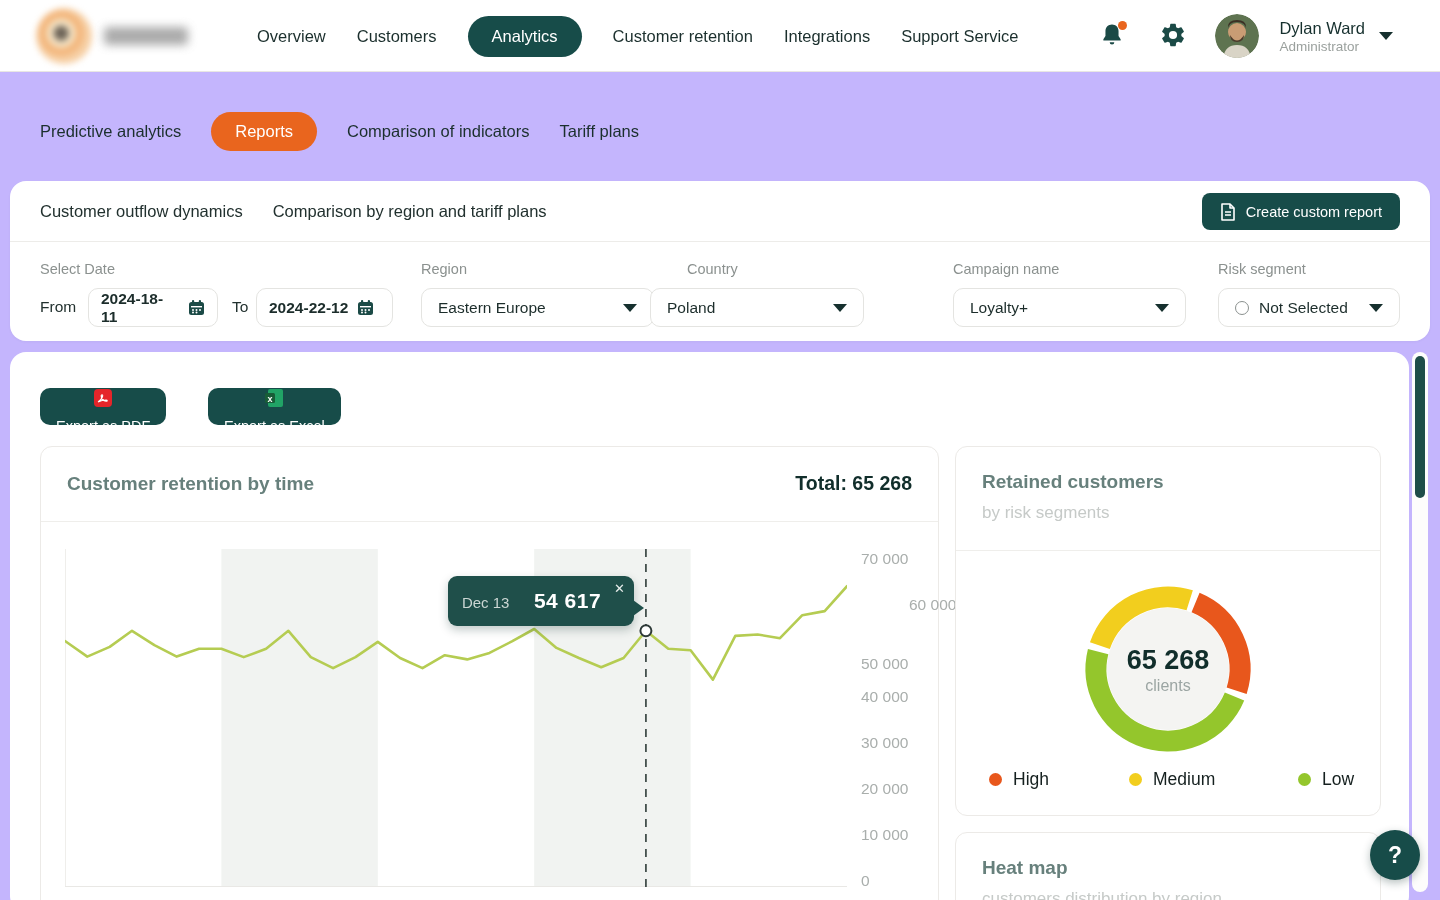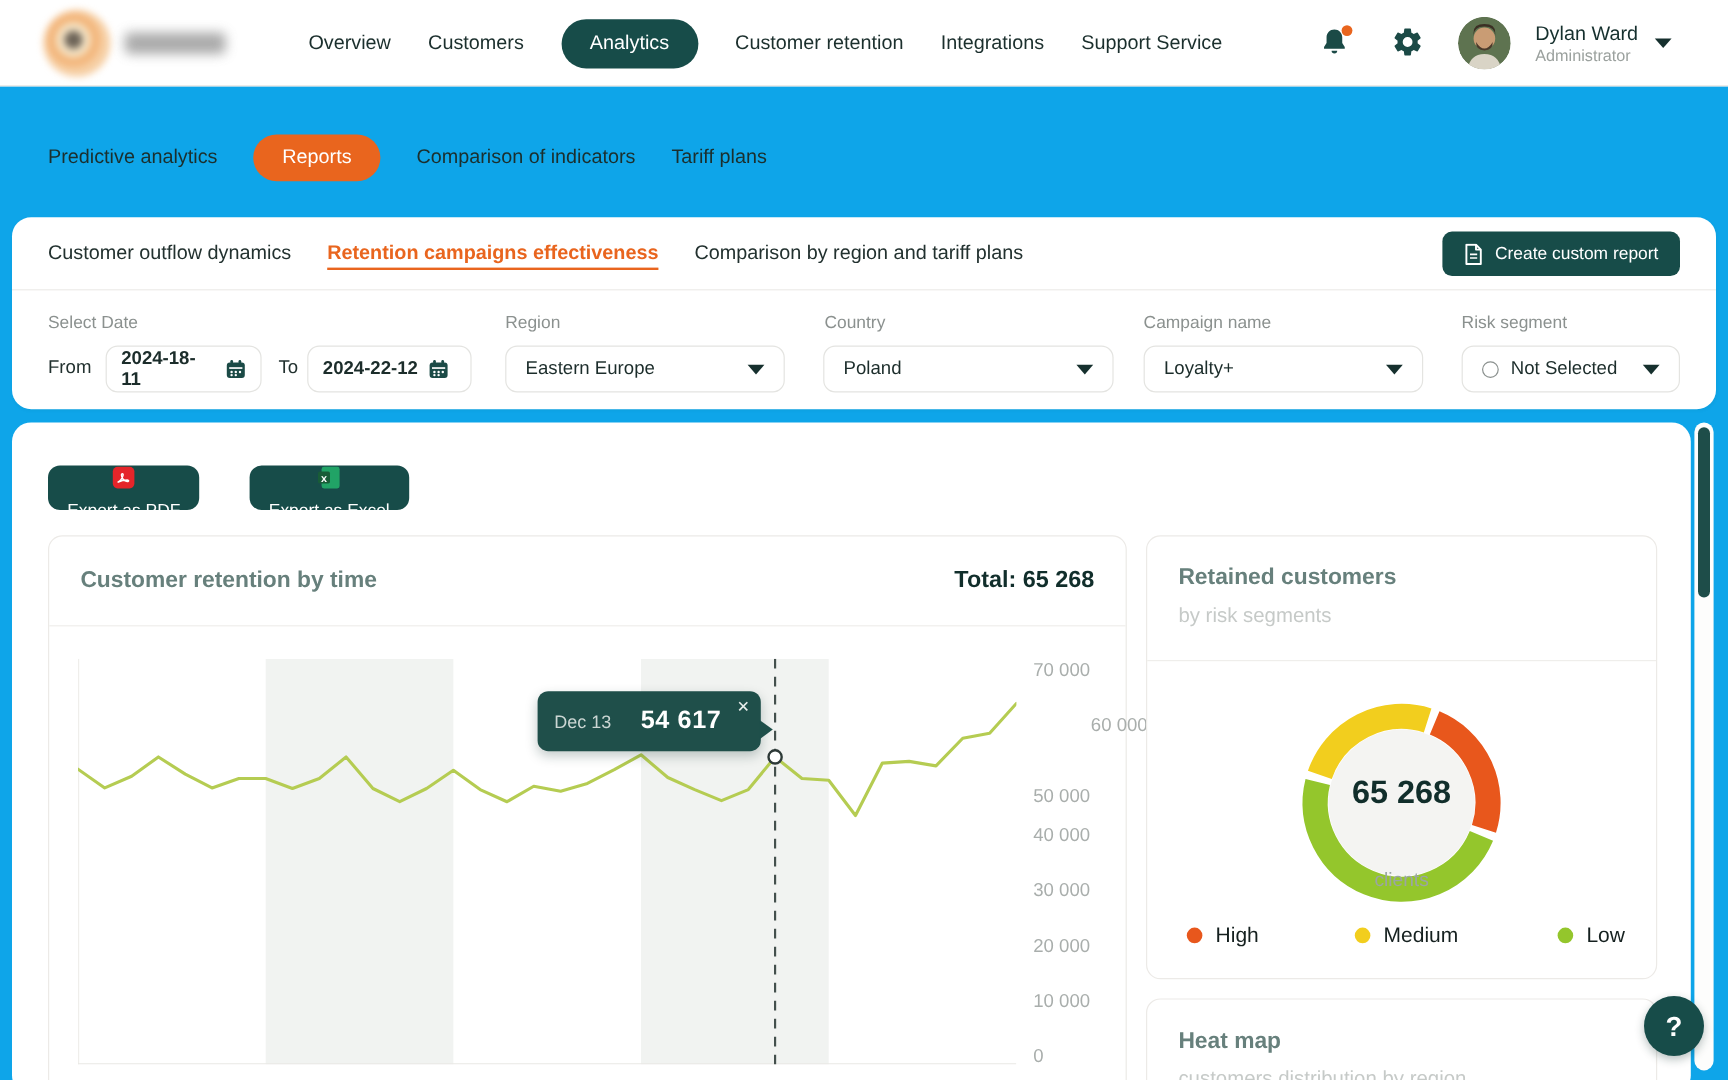--- a/index.html
+++ b/index.html
@@ -1,18 +1,18 @@
 <!DOCTYPE html>
 <html><head>
 <meta charset="utf-8">
 <style>
   * { margin:0; padding:0; box-sizing:border-box; }
   html,body { width:1440px; height:900px; }
   body { font-family:"Liberation Sans", sans-serif; background:#F2F0ED; overflow:hidden; }
-  .page { position:relative; width:1440px; height:900px; background:#0ea5e9; overflow:hidden; }
+  .page { position:relative; width:1440px; height:900px; background:#c4b5fd; overflow:hidden; }
 
   
   .header { position:absolute; left:0; top:0; width:1440px; height:72px; background:#fff; border-bottom:1px solid #E9E7E3; z-index:5; }
   .logo-mark { position:absolute; left:36px; top:8px; width:56px; height:56px; border-radius:50%;
     background:radial-gradient(circle at 45% 45%, #6d6458 0 7px, #f5e3c4 8px 14px, #f3b67c 15px 22px, #f6cfa4 23px 28px);
     filter:blur(3px); }
   .logo-text { position:absolute; left:104px; top:27px; width:84px; height:18px; border-radius:4px; background:#8f8f8f; filter:blur(5px); opacity:.75; }
   .nav { position:absolute; left:257px; top:0; height:72px; display:flex; align-items:center; gap:31px; }
   .nav-item { font-size:16.5px; color:#1B2F2D; cursor:pointer; white-space:nowrap; }
   .nav-item.pill { background:#174C49; color:#fff; padding:11px 24px; border-radius:22px; }
@@ -67,21 +67,21 @@
   .tt-value { position:absolute; left:86px; top:13px; font-size:21px; font-weight:bold; color:#fff; letter-spacing:.5px; }
   .tt-close { position:absolute; right:9px; top:6px; font-size:13px; color:#E8EEEC; cursor:pointer; line-height:1; }
 
   .side-card { position:absolute; left:945px; width:426px; border:1px solid #ECEAE7; border-radius:12px; background:#fff; }
   .retained-card { top:94px; height:370px; }
   .sc-title { position:absolute; left:26px; top:24px; font-size:19px; font-weight:bold; color:#67807C; }
   .sc-sub { position:absolute; left:26px; top:56px; font-size:17px; color:#C6CAC8; }
   .sc-divider { position:absolute; left:0; top:103px; width:100%; height:1px; background:#EFEEEB; }
   .donut-wrap { position:absolute; left:102px; top:112px; width:220px; height:220px; }
   .donut-center-val { position:absolute; left:0; top:86px; width:220px; text-align:center; font-size:27px; font-weight:bold; color:#112E2B; }
-  .donut-center-lab { position:absolute; left:0; top:118px; width:220px; text-align:center; font-size:16px; color:#9BA5A3;margin-top:48px; }
+  .donut-center-lab { position:absolute; left:0; top:118px; width:220px; text-align:center; font-size:16px; color:#9BA5A3; }
   .legend { position:absolute; left:0; top:322px; width:100%; }
   .legend-item { position:absolute; display:flex; align-items:center; gap:11px; }
   .legend-dot { width:13px; height:13px; border-radius:50%; flex:none; }
   .legend-label { font-size:17.5px; color:#15201F; }
 
   .heatmap-card { top:480px; height:120px; }
 
   .help-btn { position:absolute; left:1370px; top:830px; width:50px; height:50px; border-radius:50%; background:#174C49; color:#fff; font-size:23px; font-weight:bold; border:none; cursor:pointer; box-shadow:0 3px 8px rgba(16,47,43,.3); z-index:8; font-family:inherit; }
   .scroll-track { position:absolute; left:1412px; top:352px; width:16px; height:540px; background:#FDFDFC; border-radius:10px; z-index:7; }
   .scroll-thumb { position:absolute; left:3px; top:4px; width:10px; height:142px; background:#1E4D49; border-radius:6px; cursor:grab; }
@@ -139,21 +139,20 @@
   <div class="page-tabs">
     <span class="page-tab">Predictive analytics</span>
     <span class="page-tab pill">Reports</span>
     <span class="page-tab">Comparison of indicators</span>
     <span class="page-tab">Tariff plans</span>
   </div>
 
   <div class="report-card">
     <div class="report-tabs">
       <span class="report-tab">Customer outflow dynamics</span>
-      <span class="report-tab active">Retention campaigns effectiveness</span>
       <span class="report-tab">Comparison by region and tariff plans</span>
     </div>
     <button class="create-btn">
       <svg class="mini-icon" width="16" height="18" viewBox="0 0 16 18">
         <path d="M2 1h8l4 4v12H2z" fill="none" stroke="#fff" stroke-width="1.6" stroke-linejoin="round"></path>
         <path d="M10 1v4h4" fill="none" stroke="#fff" stroke-width="1.6" stroke-linejoin="round"></path>
         <path d="M5 9h6M5 12h6" stroke="#fff" stroke-width="1.4"></path>
       </svg>
       <span>Create custom report</span>
     </button>
@@ -191,21 +190,21 @@
       </svg>
     </div>
 
     <span class="f-label" style="left:411px">Region</span>
     <div class="f-ctl select" style="left:411px; width:233px">
       <span>Eastern Europe</span>
       <span class="sel-arrow"></span>
     </div>
 
     <span class="f-label" style="left:677px">Country</span>
-    <div class="f-ctl select" style="left:676px; width:242px">
+    <div class="f-ctl select" style="left:640px; width:214px">
       <span>Poland</span>
       <span class="sel-arrow"></span>
     </div>
 
     <span class="f-label" style="left:943px">Campaign name</span>
     <div class="f-ctl select" style="left:943px; width:233px">
       <span>Loyalty+</span>
       <span class="sel-arrow"></span>
     </div>
 

